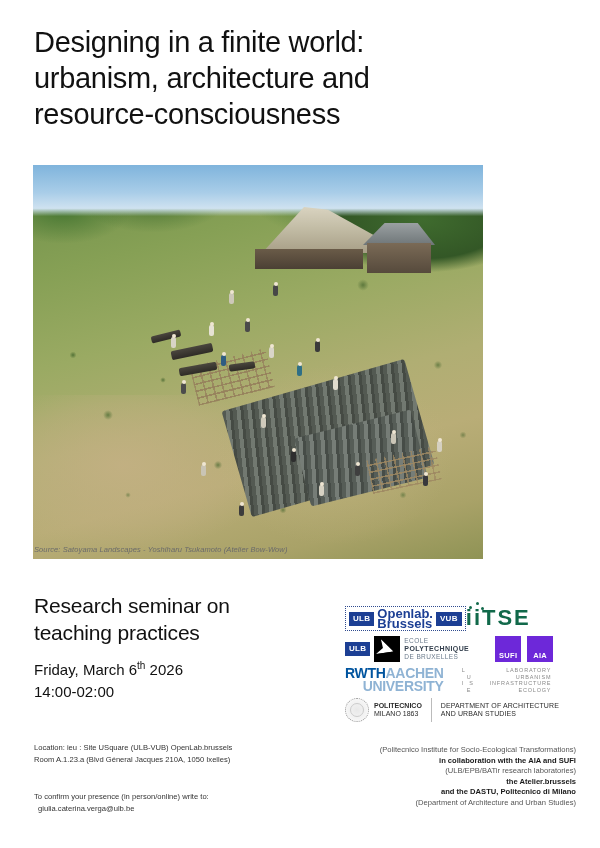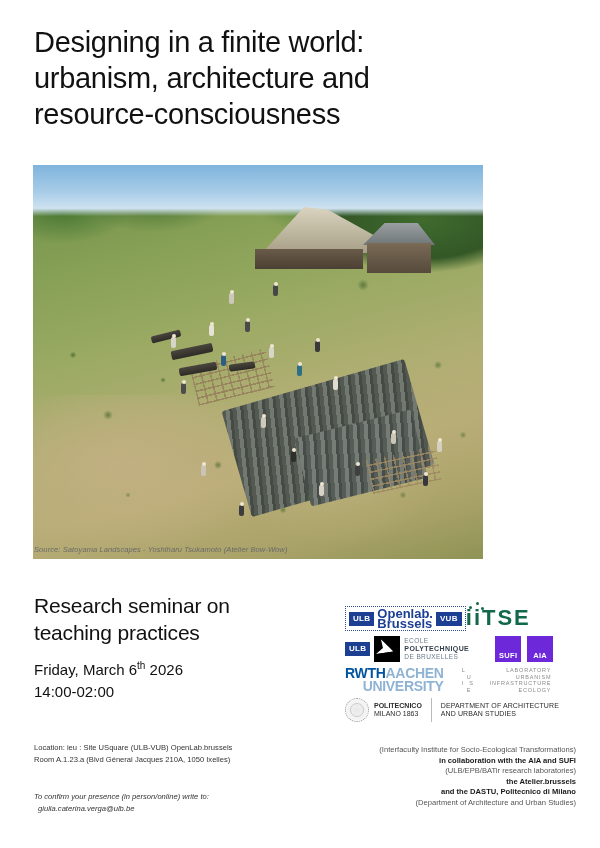--- a/index.html
+++ b/index.html
@@ -227,21 +227,20 @@
     color: #333333;
   }
   .contact-block {
     position: absolute;
     left: 34px;
     top: 791px;
     width: 300px;
     font-size: 7.6px;
     line-height: 11.5px;
     color: #333333;
-    font-style: italic;
   }
   .contact-block .email { padding-left: 4px; }
 
   
   .logos {
     position: absolute;
     left: 345px;
     top: 606px;
     width: 232px;
   }
@@ -575,19 +574,19 @@
       <div class="polimi-dept">
         <div>DEPARTMENT OF ARCHITECTURE</div>
         <div>AND URBAN STUDIES</div>
       </div>
     </div>
   </div>
 
 </div>
 
 <div class="organiser">
-  <div class="soft">(Interfaculty Institute for Socio-Ecological Transformations)</div>
+  <div class="soft">(Politecnico Institute for Socio-Ecological Transformations)</div>
   <div class="strong">in collaboration with the AIA and SUFI</div>
   <div class="soft">(ULB/EPB/BATir research laboratories)</div>
   <div class="strong">the Atelier.brussels</div>
   <div class="strong">and the DASTU, Politecnico di Milano</div>
   <div class="soft">(Department of Architecture and Urban Studies)</div>
 </div>
 
 </body></html>

